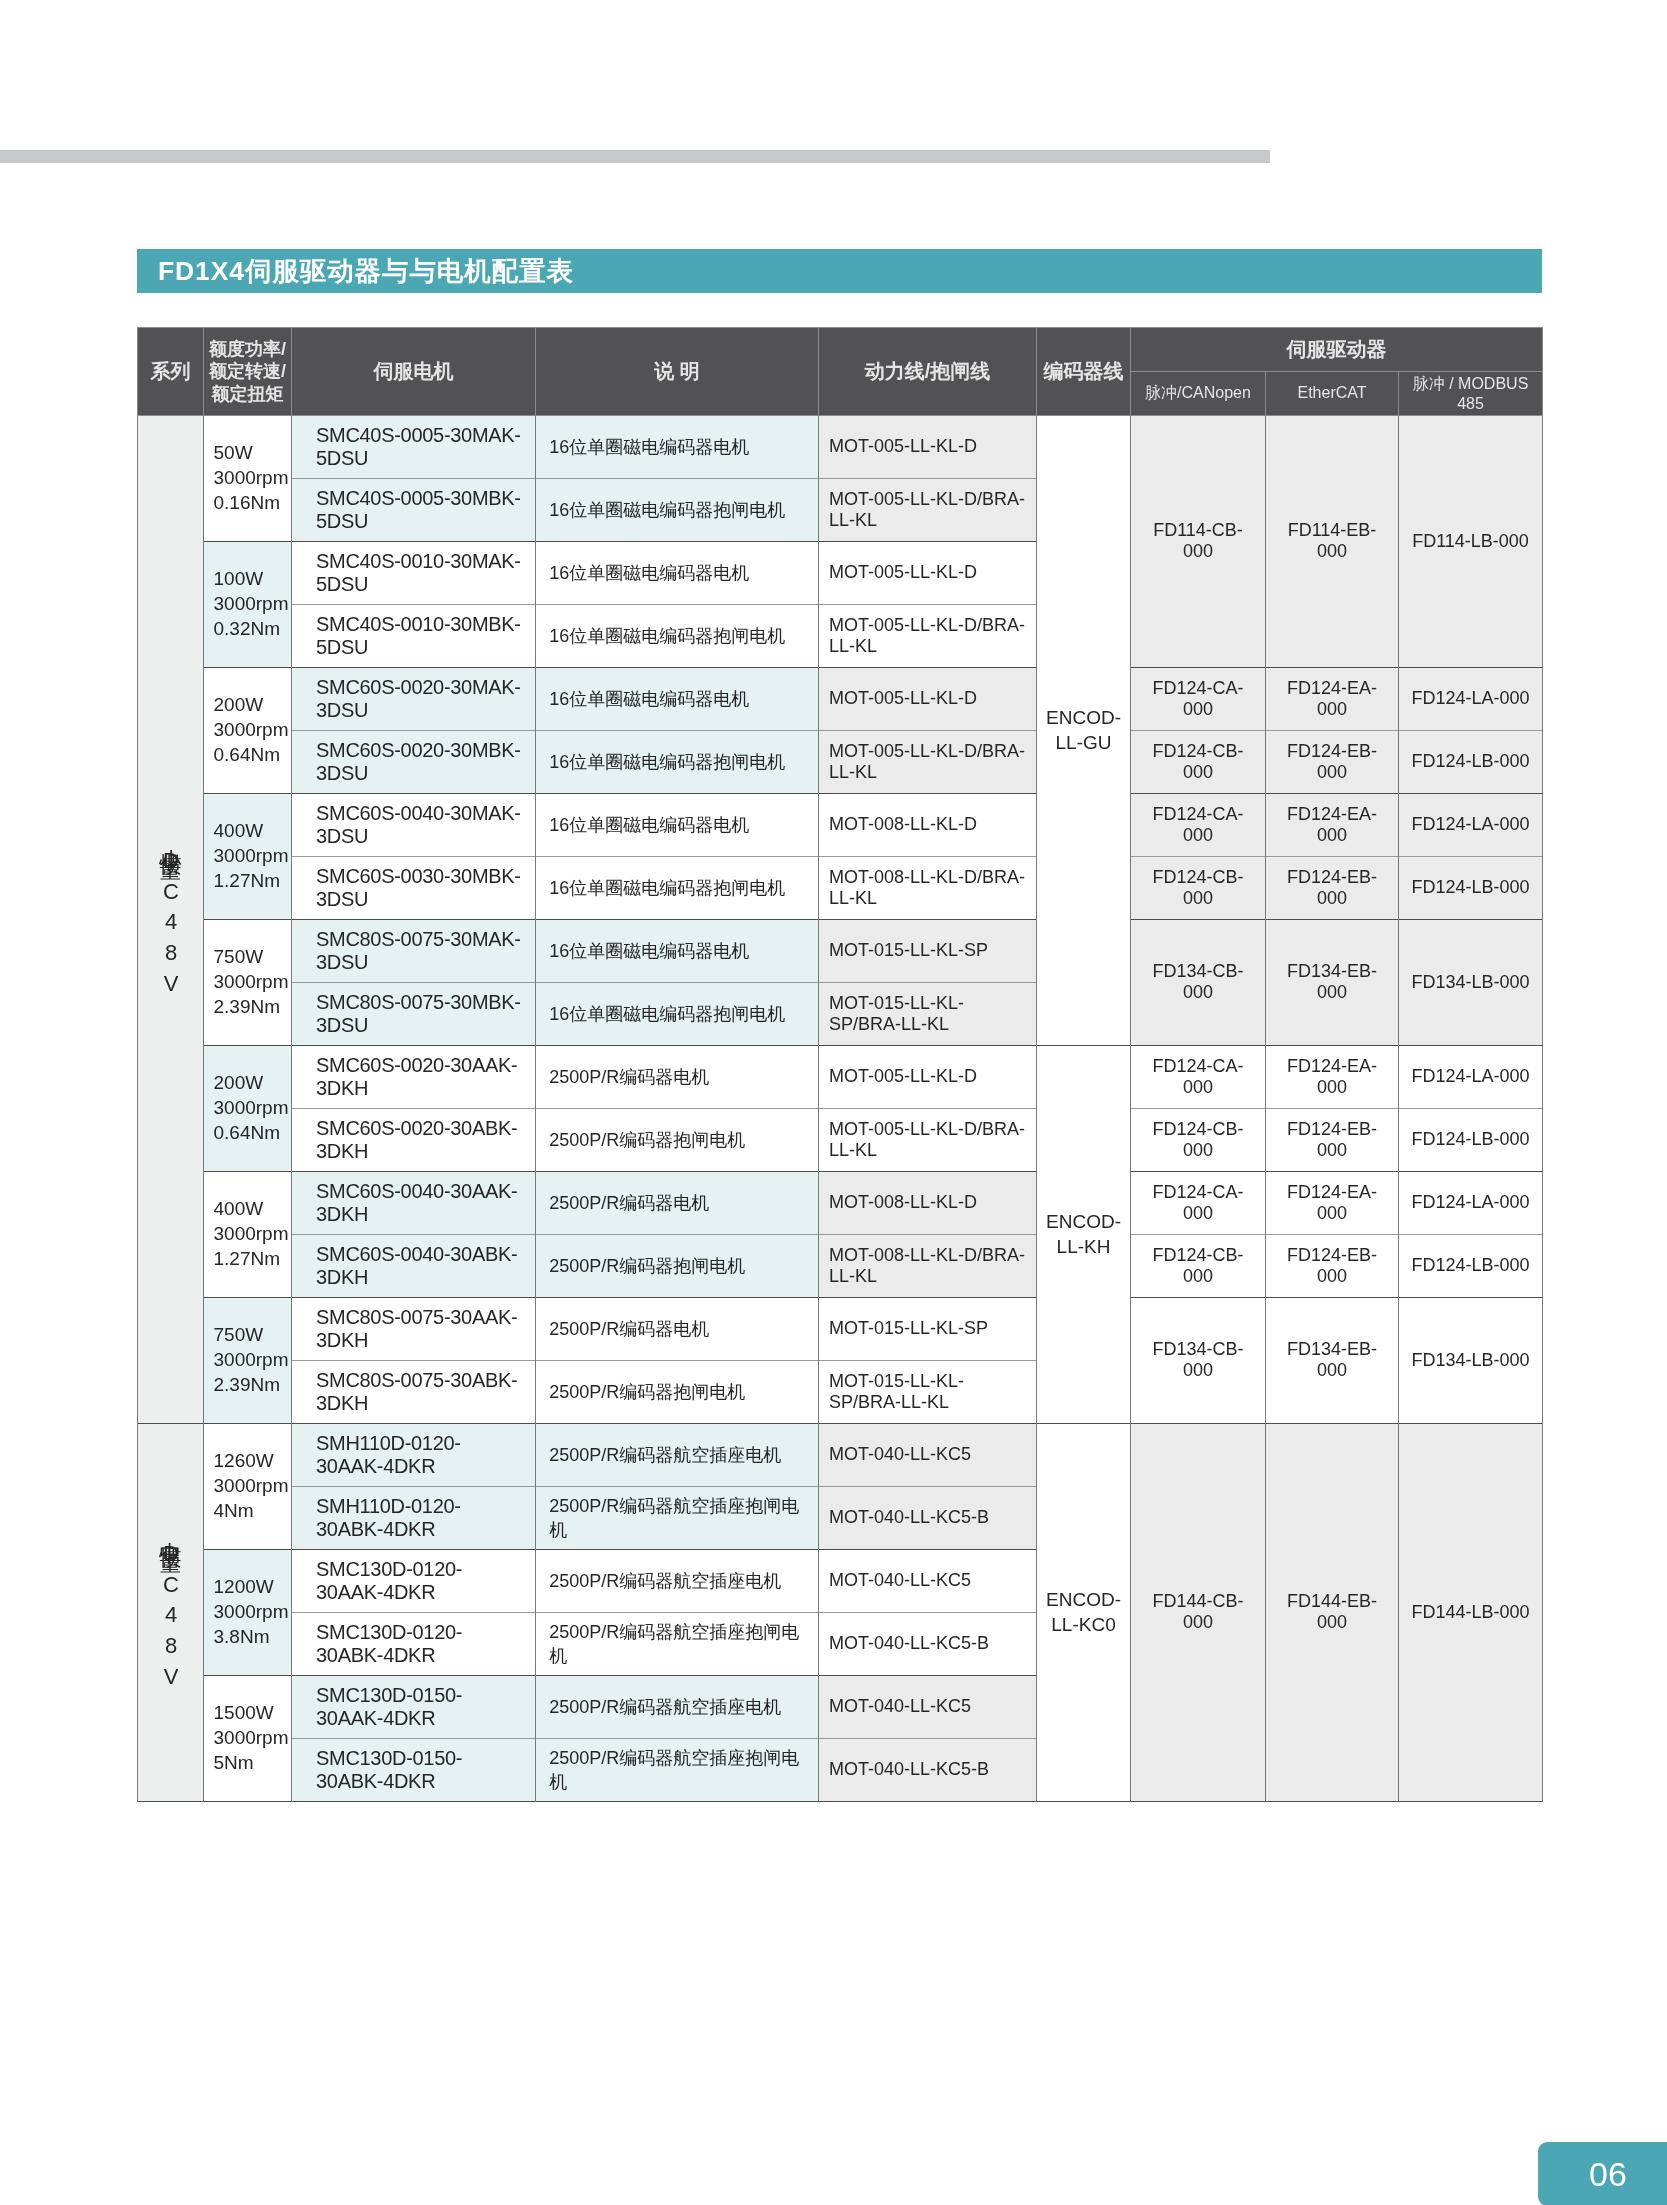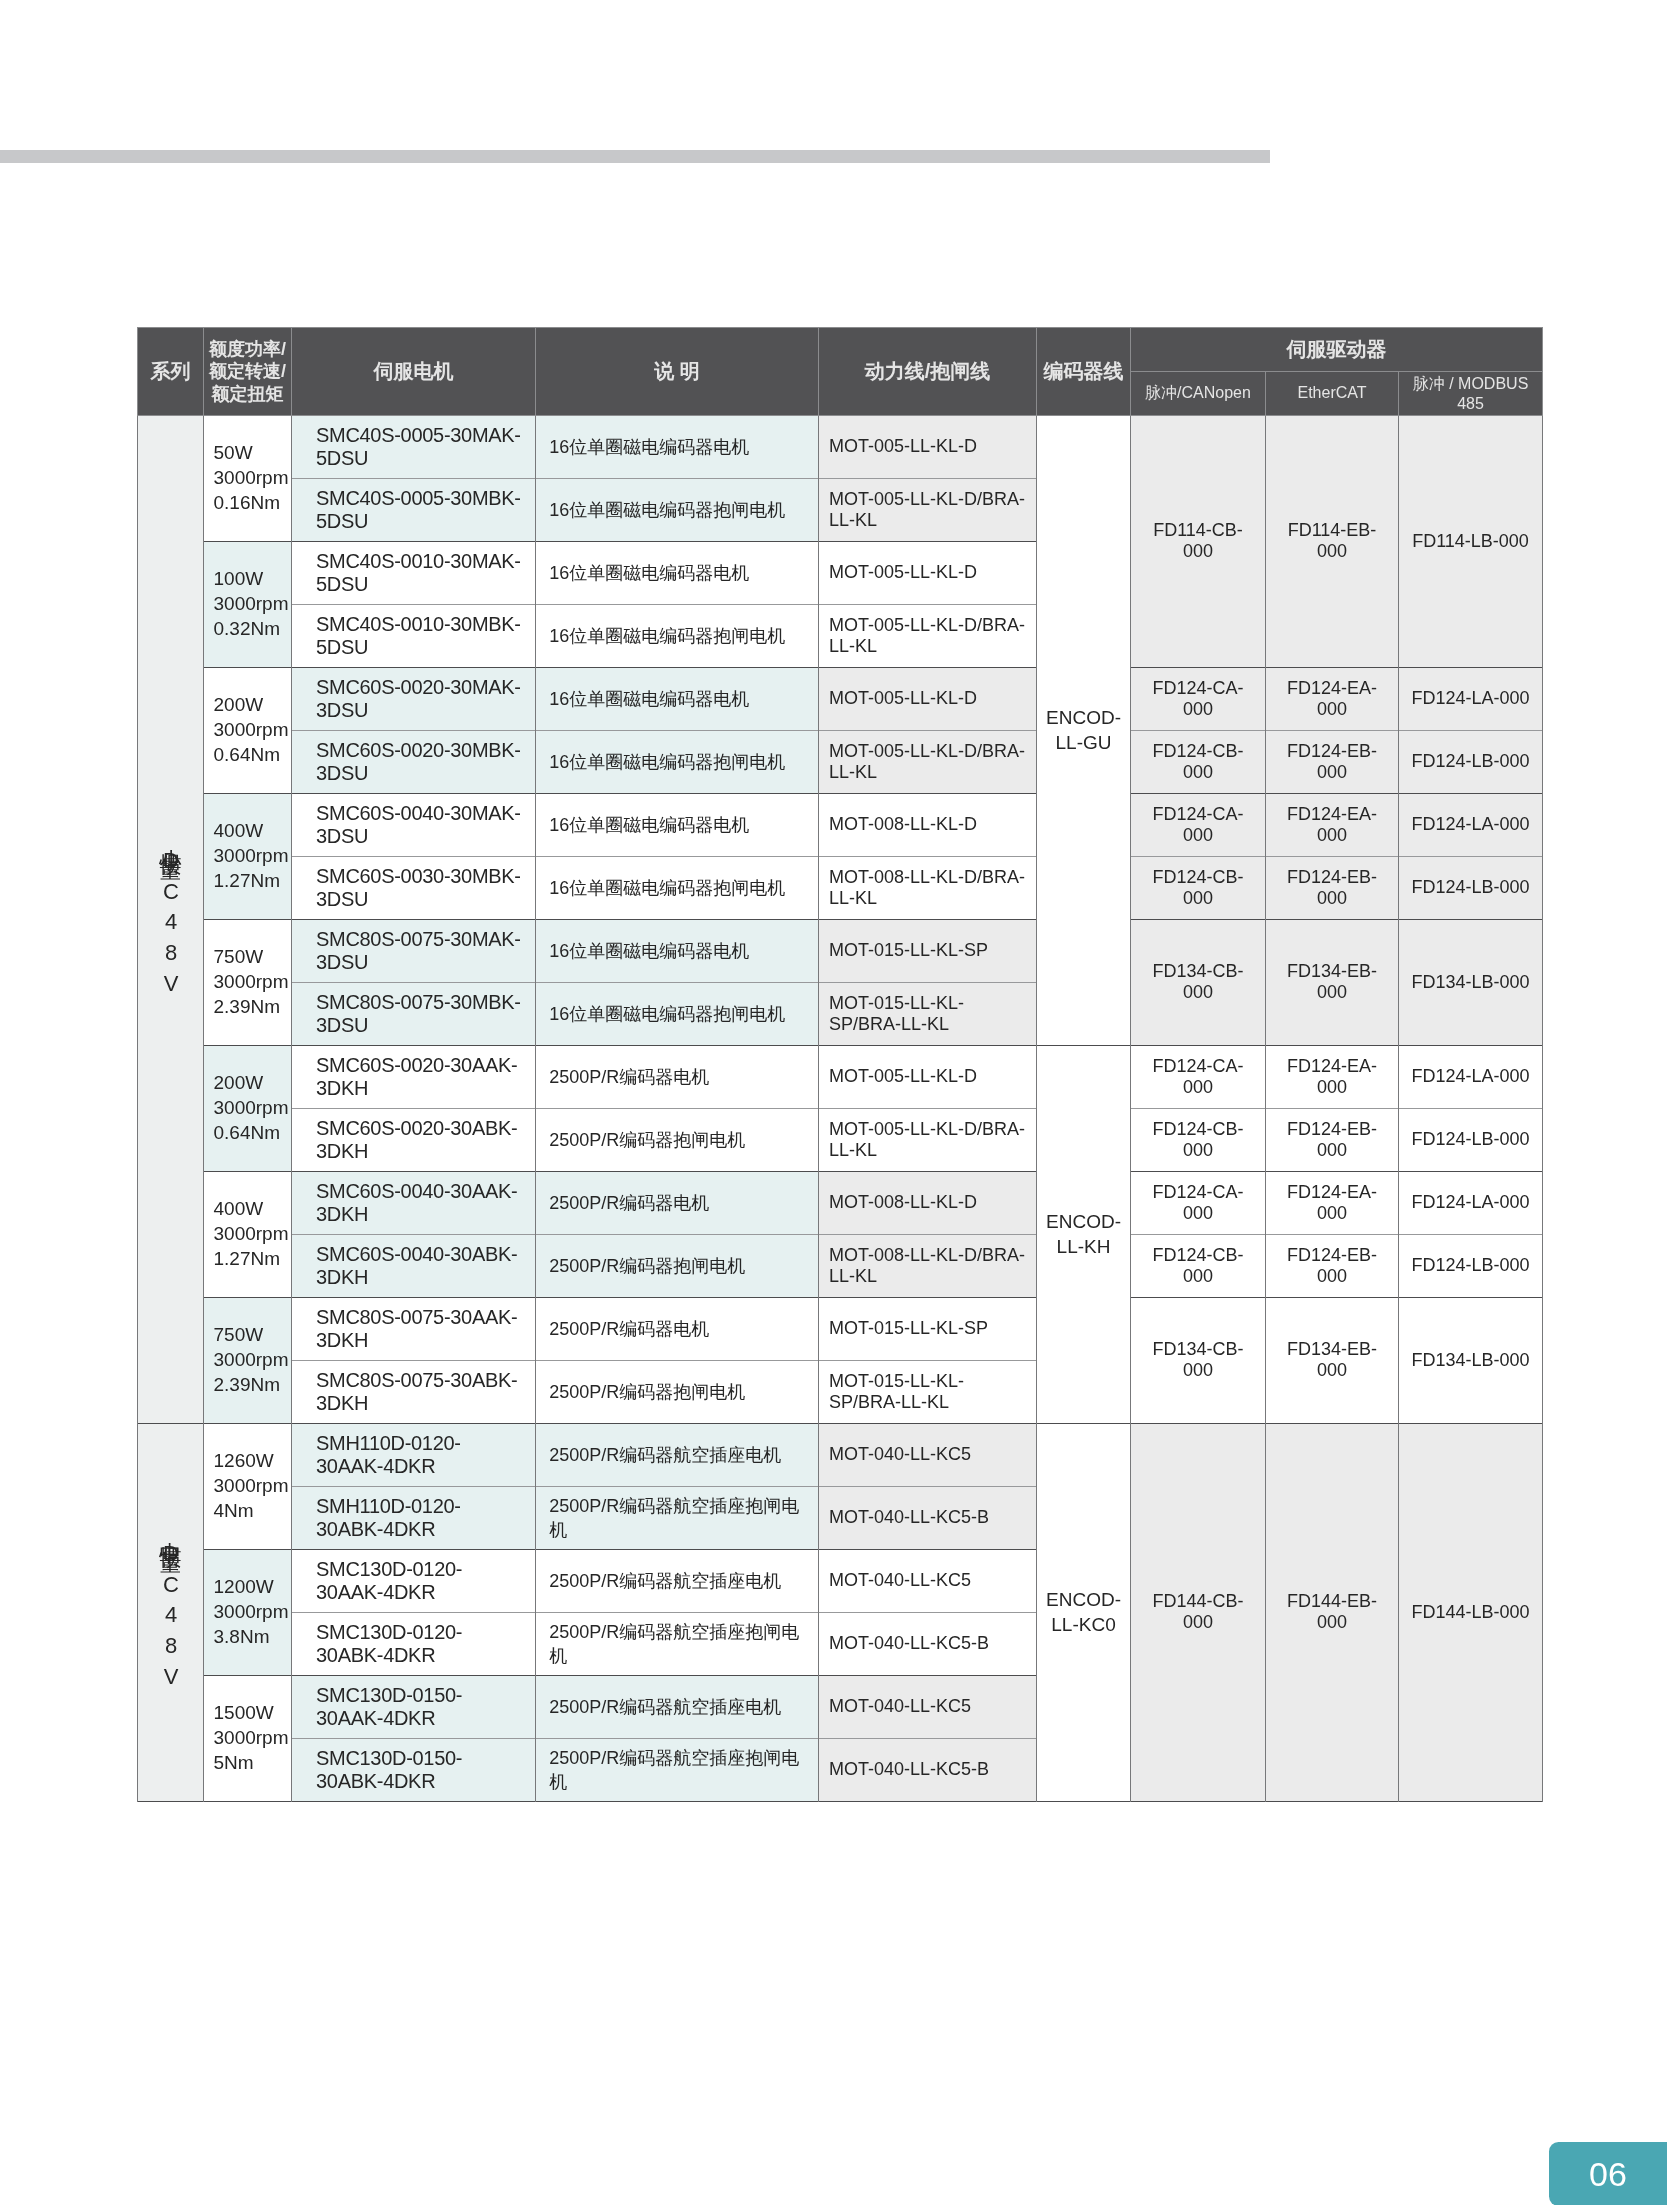--- a/index.html
+++ b/index.html
@@ -44,29 +44,32 @@
   td.encoder{text-align:center;font-size:19px;white-space:pre-line;line-height:1.35;background:#ffffff;}
   td.drive{text-align:center;font-size:18px;}
 
   .bg-cyan{background:#E6F1F1 !important;}
   .bg-white{background:#ffffff !important;}
   .bg-gray{background:#EBEBEB !important;}
 
   
   .pagenum{position:absolute;right:0;bottom:0;width:118px;height:64px;background:#4AA7B3;
            border-radius:9.5px 0 0 9.5px;color:#ffffff;font-size:34px;display:flex;
-           align-items:center;justify-content:center;}
+           align-items:center;justify-content:center;padding-left:11px;}
 </style>
 </head>
 <body>
 
 <div class="page">
 
   <div class="stripe"></div>
 
+  <div class="subheader">
+    <div class="subheader-text">FD1X4伺服驱动器与与电机配置表</div>
+  </div>
 
   <div class="tablewrap">
     <table class="cfg">
       <colgroup>
         <col style="width:66px">
           <col style="width:88px">
           <col style="width:244px">
         <col style="width:283px">
           <col style="width:218px">
           <col style="width:94px">

